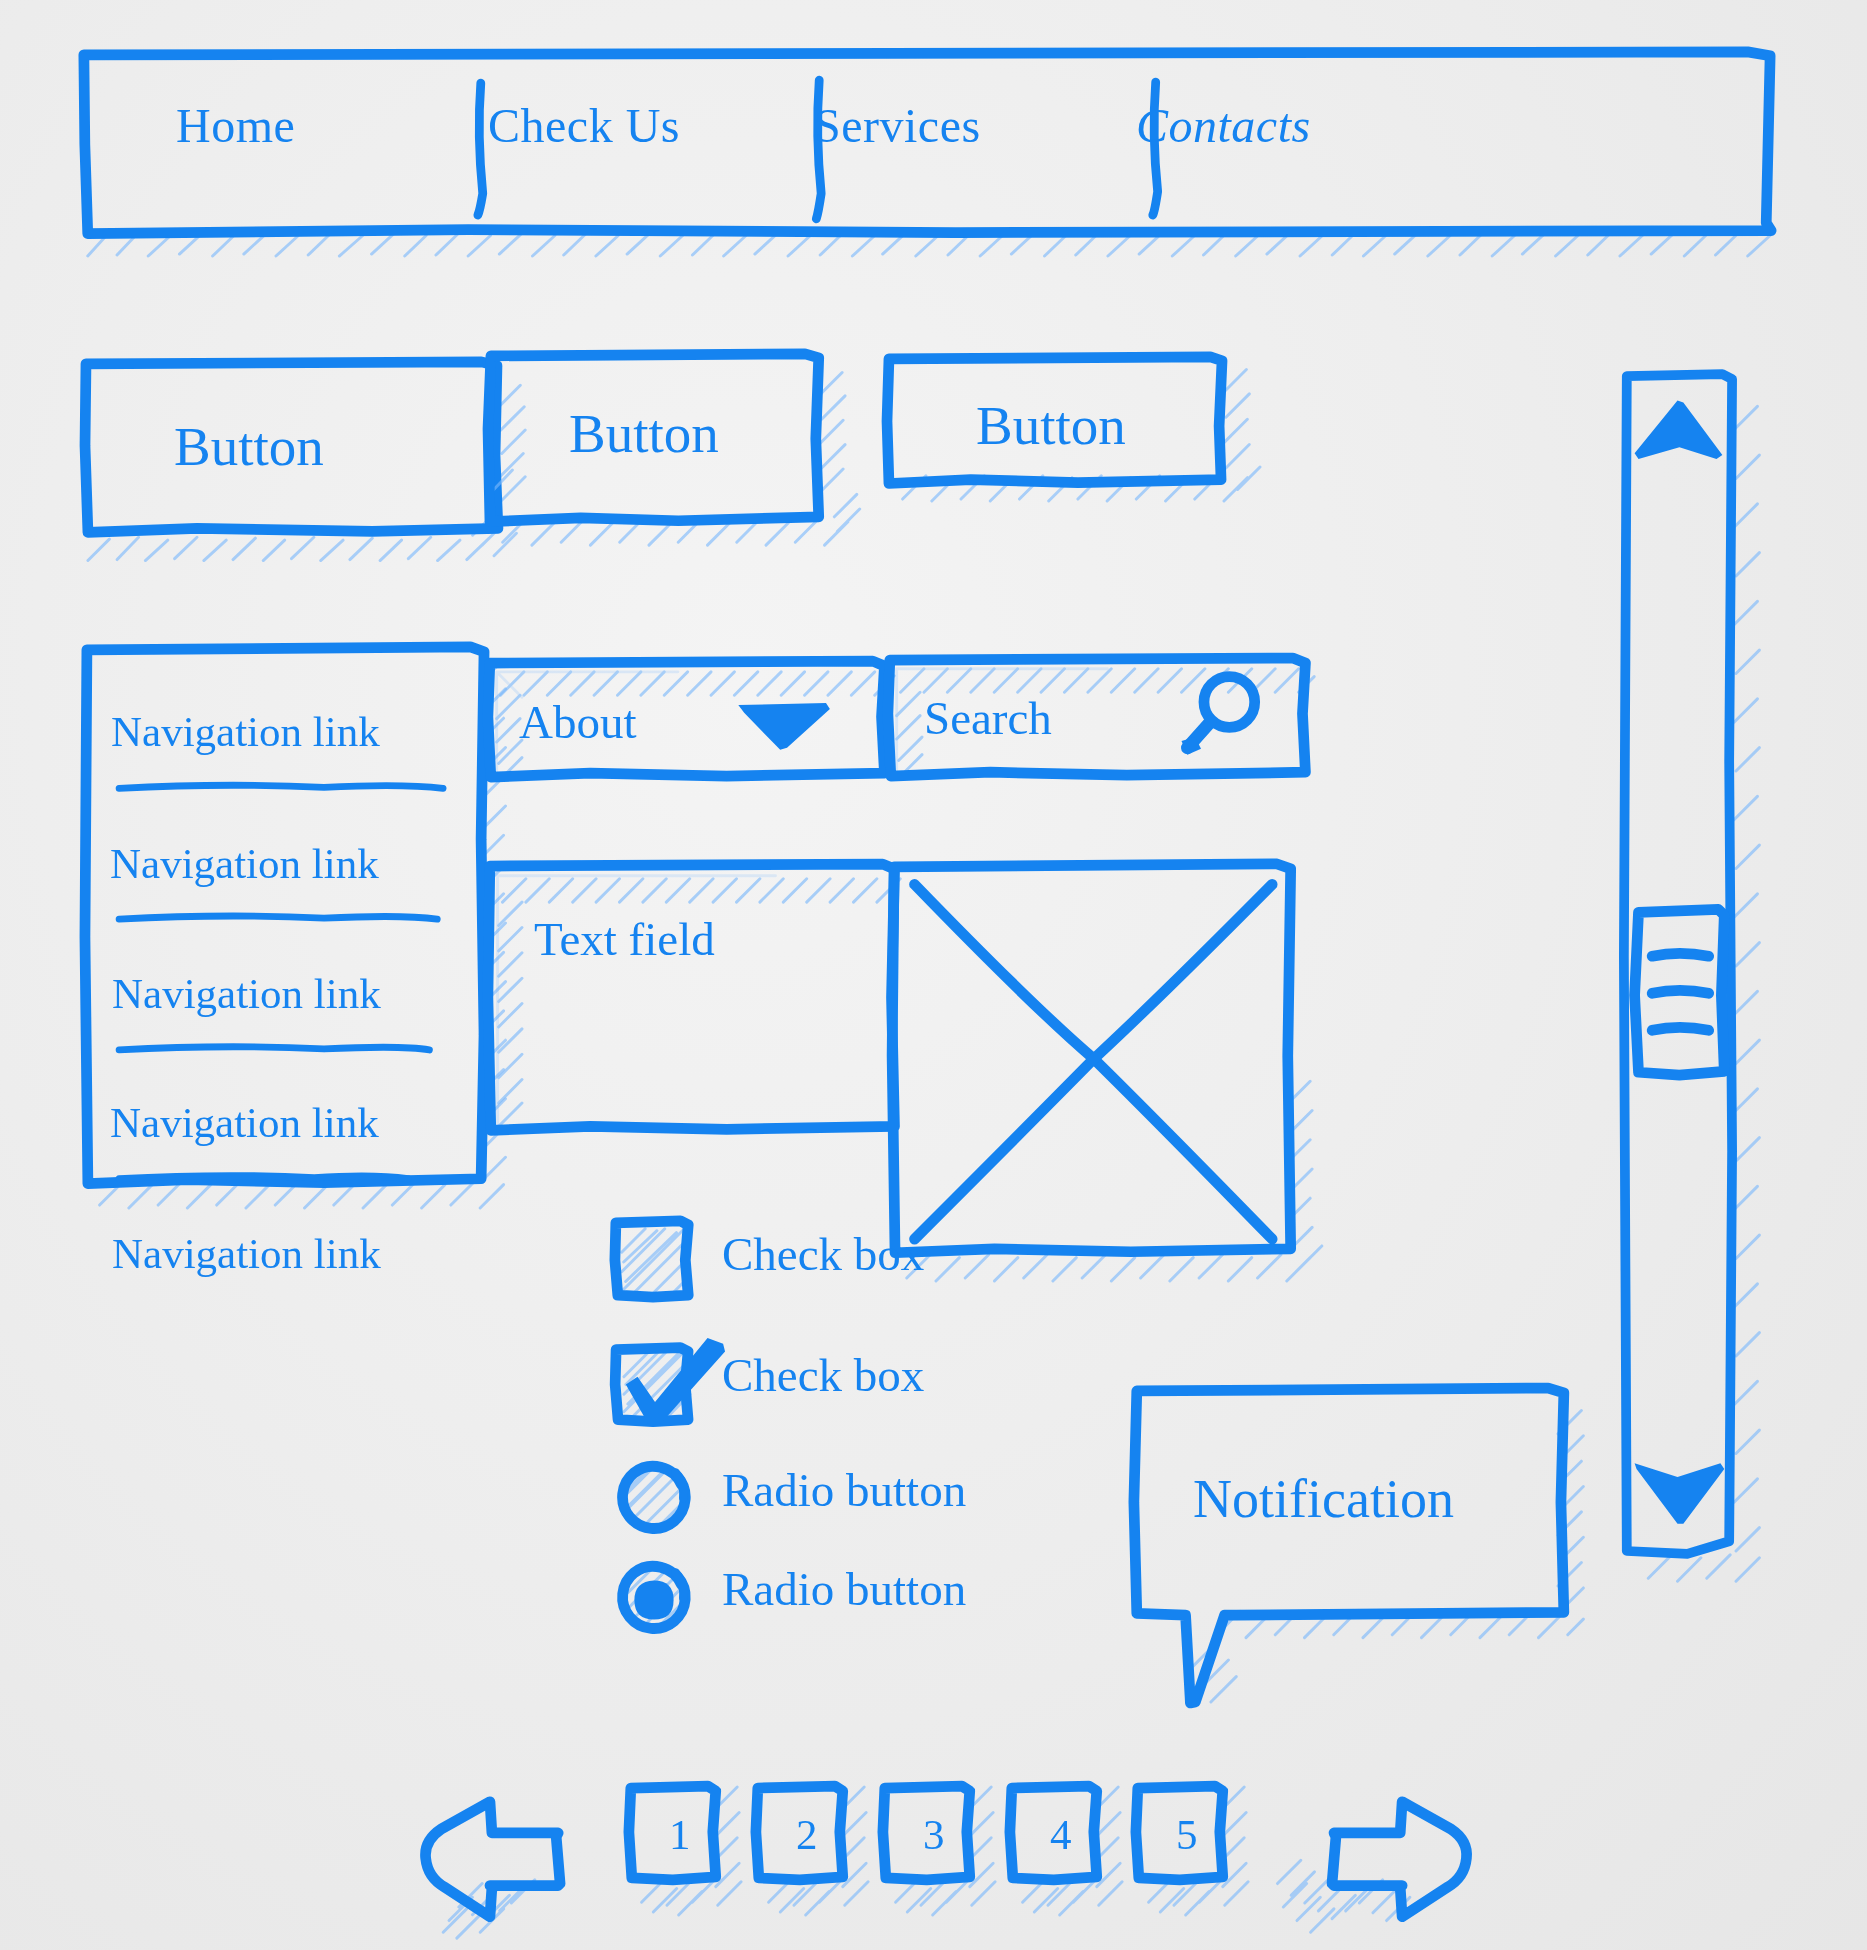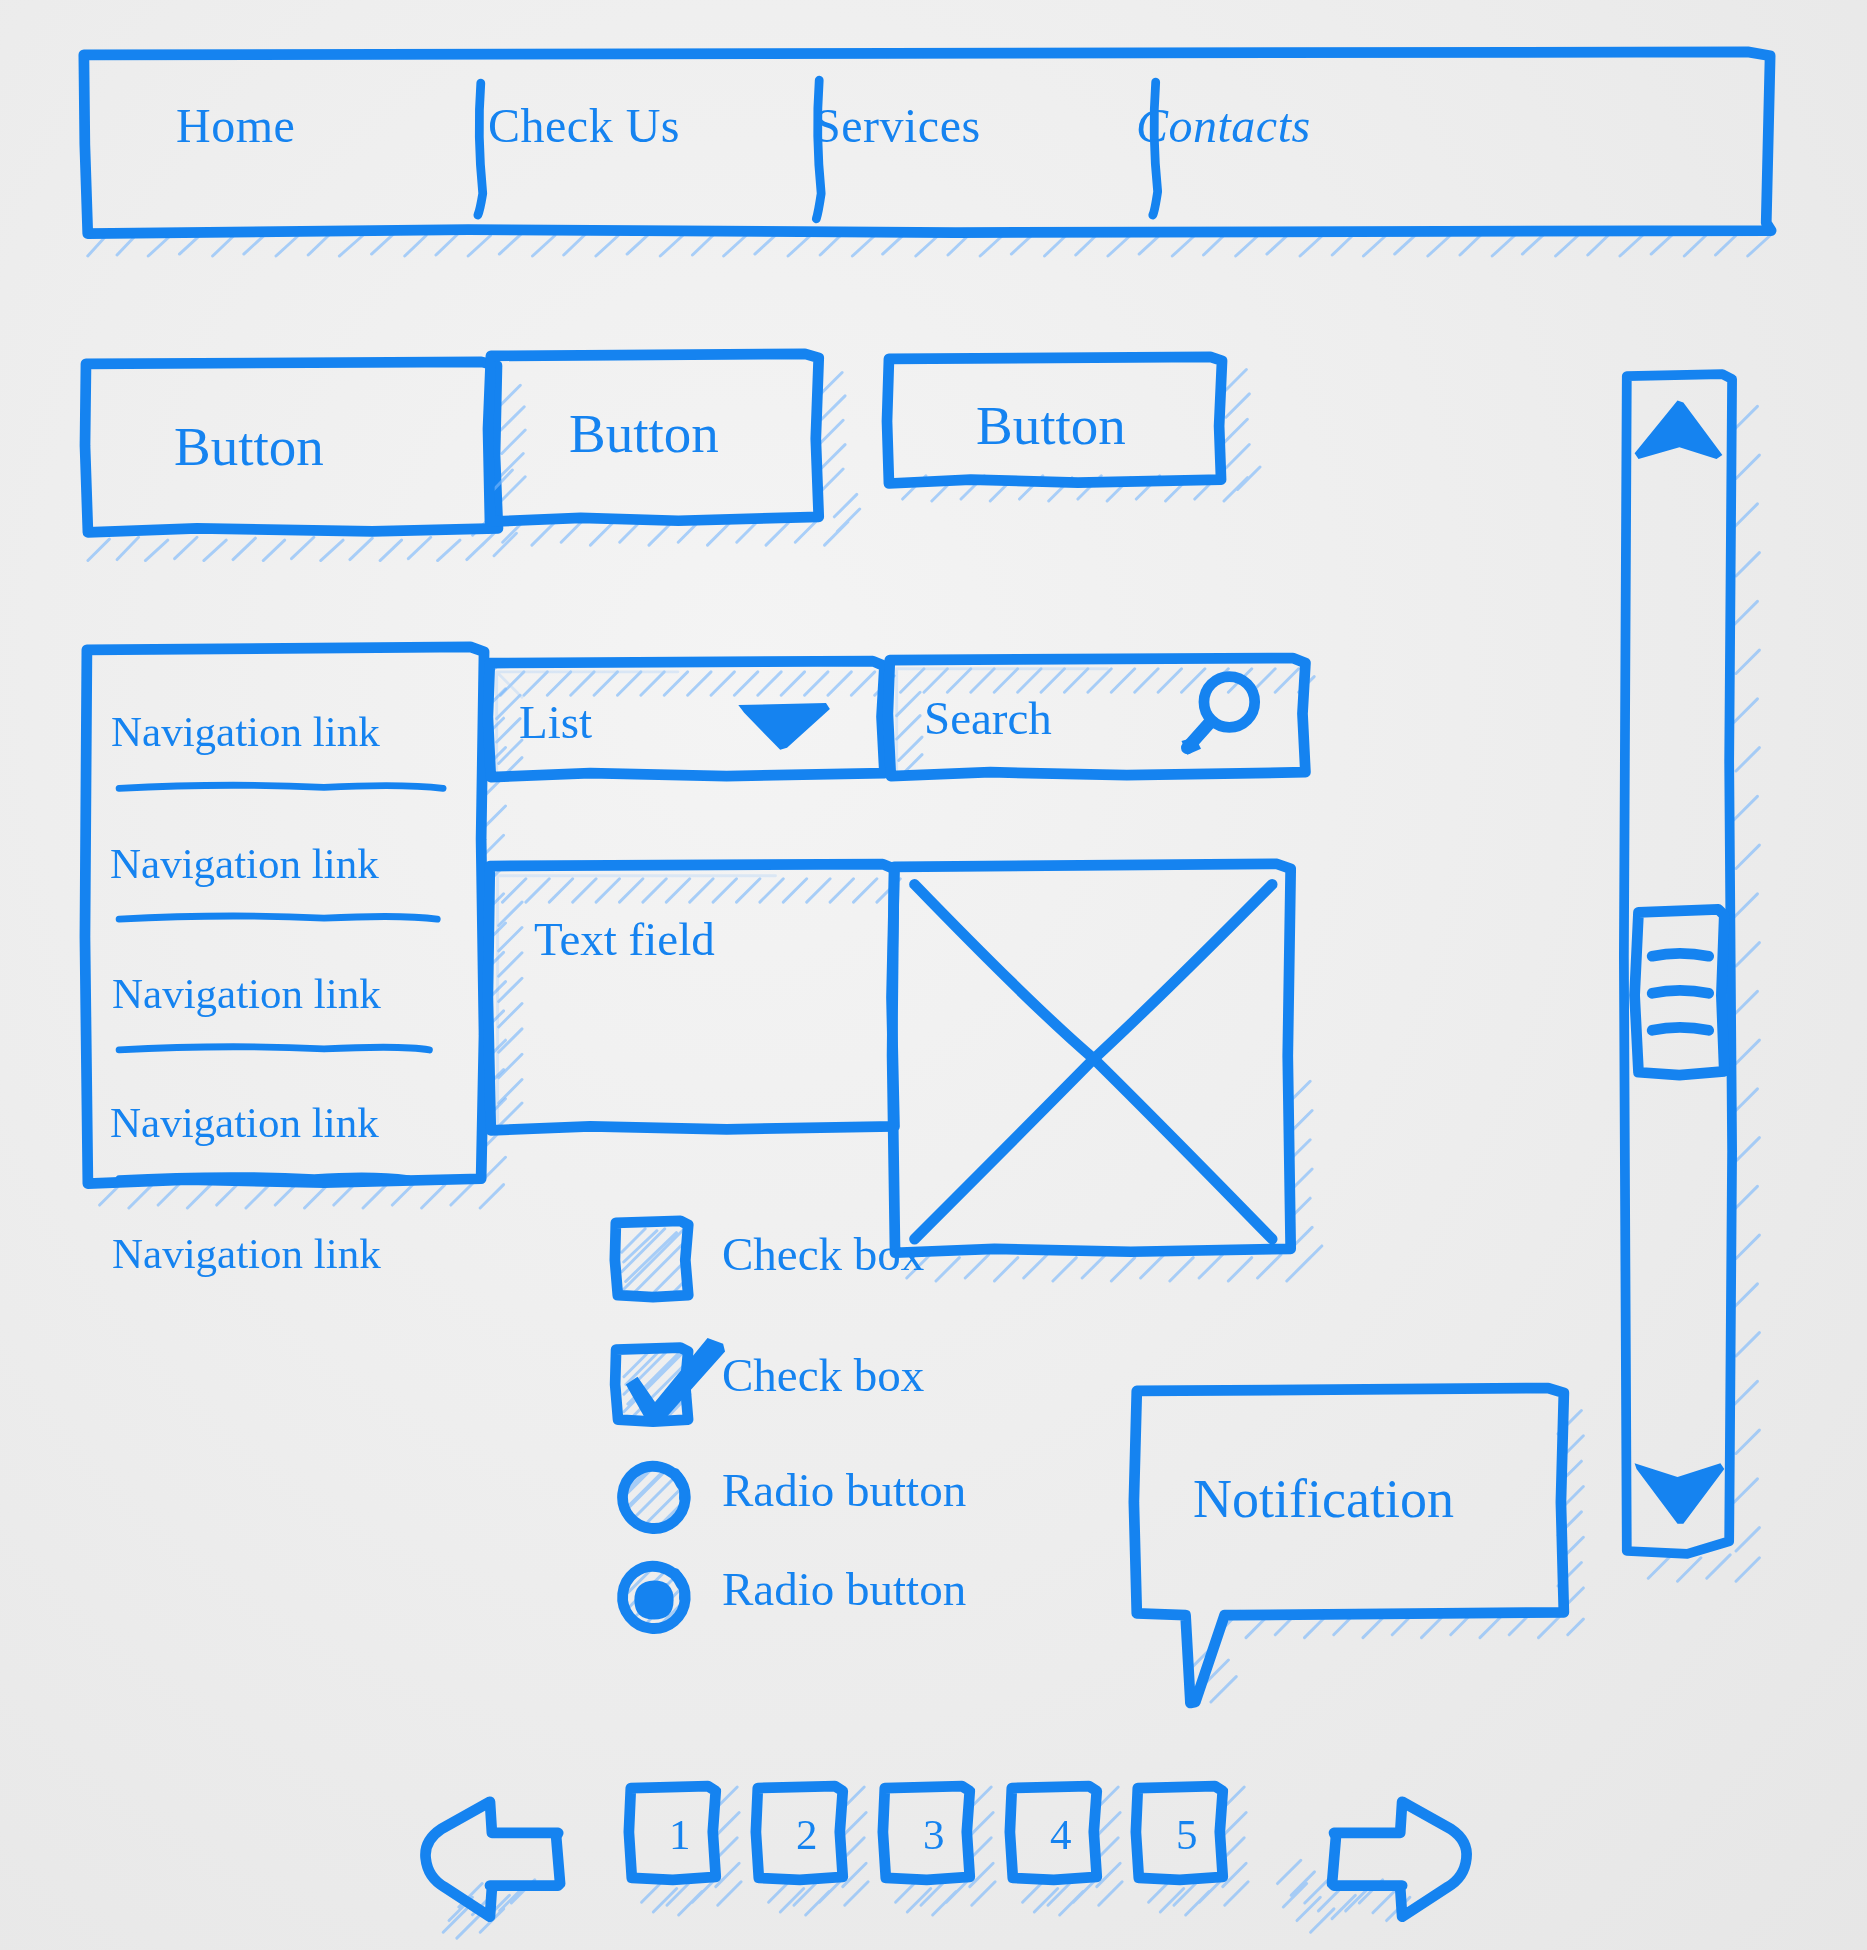--- a/index.html
+++ b/index.html
@@ -156,21 +156,21 @@
              M378 38 L402 14 M402 38 L422 18
              M14 62 L38 38 M14 86 L38 62 M16 108 L40 84 M16 126 L40 102"></path>
         <path class="stroke-light" stroke-width="9" d="M16 16 L40 40 M14 14 L14 120 M14 14 L200 14" opacity="0.35"></path>
       </g>
       <path class="stroke-main" stroke-width="11" d="M7 5 L400 3 L412 8 L409 60 L412 118 L250 121 L110 118 L8 122 L5 60 Z"></path>
 
       <g>
         <path class="fill-main" d="M262 48 L352 46 L356 52 L312 92 L305 94 L268 56 Z M290 62 L318 68 L334 58 L308 78 Z"></path>
       </g>
     </svg>
-    <div class="lbl field-label abs" style="left:36px; top:37px;">List</div>
+    <div class="lbl field-label abs" style="left:36px; top:37px;">About</div>
   </div>
 
   <div class="sk abs" style="left:483px; top:861px; width:429px; height:288px;">
     <svg viewBox="0 0 440 295" width="429" height="288">
       <g class="hatch-shadow">
         <path class="stroke-light" stroke-width="4" d="M20 42 L44 18 M44 42 L68 18 M68 42 L92 18 M92 42 L116 18 M116 42 L140 18
              M140 42 L164 18 M164 42 L188 18 M188 42 L212 18 M212 42 L236 18 M236 42 L260 18
              M260 42 L284 18 M284 42 L308 18 M308 42 L332 18 M332 42 L356 18 M356 42 L380 18
              M380 42 L404 18 M404 42 L428 18
              M16 66 L40 42 M16 92 L40 68 M16 118 L40 94 M16 144 L40 120 M16 170 L40 146

